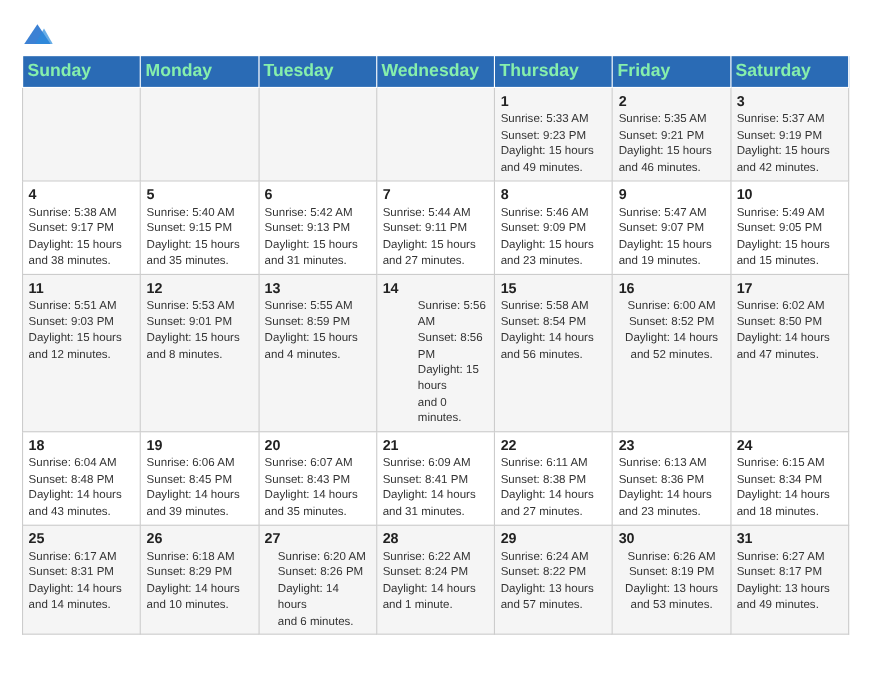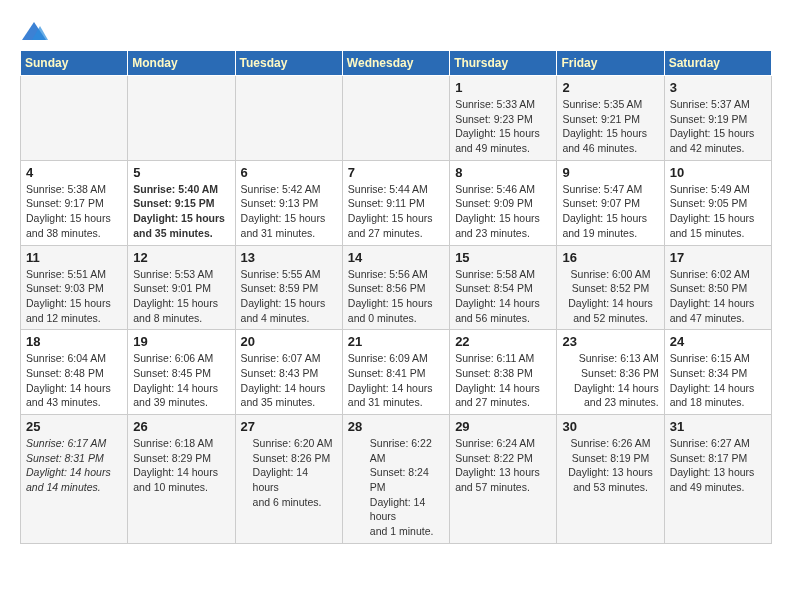--- a/index.html
+++ b/index.html
@@ -47,24 +47,24 @@
       font-size: 15px;
       color: #333;
     }
     .calendar-table {
       width: 100%;
       border-collapse: collapse;
       font-size: 11px;
     }
     .calendar-table thead tr th {
       background-color: #2a6bb5;
-      color: #fef9c3;
+      color: #86efac;
       padding: 5px 4px;
       text-align: left;
-      font-size: 12px;
+      font-size: 16px;
       border: 1px solid #fff;
       margin-top: 31px;
     }
     .calendar-table tbody tr td {
       border: 1px solid #ccc;
       padding: 4px 5px;
       vertical-align: top;
       min-height: 80px;
       width: 107px;
     }
@@ -155,21 +155,21 @@
       <tr>
         <td>
           <span class="day-number">4</span>
           <div class="day-info" style="white-space: pre-line;">Sunrise: 5:38 AM
 Sunset: 9:17 PM
 Daylight: 15 hours
 and 38 minutes.</div>
         </td>
         <td>
           <span class="day-number">5</span>
-          <div class="day-info" style="white-space: pre-line; font-weight: bold;">Sunrise: 5:40 AM
+          <div class="day-info" style="white-space: pre-line;">Sunrise: 5:40 AM
 Sunset: 9:15 PM
 Daylight: 15 hours
 and 35 minutes.</div>
         </td>
         <td>
           <span class="day-number">6</span>
           <div class="day-info" style="white-space: pre-line;">Sunrise: 5:42 AM
 Sunset: 9:13 PM
 Daylight: 15 hours
 and 31 minutes.</div>
@@ -220,21 +220,21 @@
         </td>
         <td>
           <span class="day-number">13</span>
           <div class="day-info" style="white-space: pre-line;">Sunrise: 5:55 AM
 Sunset: 8:59 PM
 Daylight: 15 hours
 and 4 minutes.</div>
         </td>
         <td>
           <span class="day-number">14</span>
-          <div class="day-info" style="white-space: pre-line;">Sunrise: 5:56 AM
+          <div class="day-info" style="white-space: pre-line; margin-left: 32px;">Sunrise: 5:56 AM
 Sunset: 8:56 PM
 Daylight: 15 hours
 and 0 minutes.</div>
         </td>
         <td>
           <span class="day-number">15</span>
           <div class="day-info" style="white-space: pre-line;">Sunrise: 5:58 AM
 Sunset: 8:54 PM
 Daylight: 14 hours
 and 56 minutes.</div>
@@ -285,58 +285,58 @@
         </td>
         <td>
           <span class="day-number">22</span>
           <div class="day-info" style="white-space: pre-line;">Sunrise: 6:11 AM
 Sunset: 8:38 PM
 Daylight: 14 hours
 and 27 minutes.</div>
         </td>
         <td>
           <span class="day-number">23</span>
-          <div class="day-info" style="white-space: pre-line; text-align: right;">Sunrise: 6:13 AM
+          <div class="day-info" style="white-space: pre-line;">Sunrise: 6:13 AM
 Sunset: 8:36 PM
 Daylight: 14 hours
 and 23 minutes.</div>
         </td>
         <td>
           <span class="day-number">24</span>
           <div class="day-info" style="white-space: pre-line;">Sunrise: 6:15 AM
 Sunset: 8:34 PM
 Daylight: 14 hours
 and 18 minutes.</div>
         </td>
       </tr>
       <tr>
         <td>
           <span class="day-number">25</span>
-          <div class="day-info" style="white-space: pre-line; font-style: italic;">Sunrise: 6:17 AM
+          <div class="day-info" style="white-space: pre-line;">Sunrise: 6:17 AM
 Sunset: 8:31 PM
 Daylight: 14 hours
 and 14 minutes.</div>
         </td>
         <td>
           <span class="day-number">26</span>
           <div class="day-info" style="white-space: pre-line;">Sunrise: 6:18 AM
 Sunset: 8:29 PM
 Daylight: 14 hours
 and 10 minutes.</div>
         </td>
         <td>
           <span class="day-number">27</span>
           <div class="day-info" style="white-space: pre-line; margin-left: 12px;">Sunrise: 6:20 AM
 Sunset: 8:26 PM
 Daylight: 14 hours
 and 6 minutes.</div>
         </td>
         <td>
           <span class="day-number">28</span>
-          <div class="day-info" style="white-space: pre-line; margin-left: 22px;">Sunrise: 6:22 AM
+          <div class="day-info" style="white-space: pre-line;">Sunrise: 6:22 AM
 Sunset: 8:24 PM
 Daylight: 14 hours
 and 1 minute.</div>
         </td>
         <td>
           <span class="day-number">29</span>
           <div class="day-info" style="white-space: pre-line;">Sunrise: 6:24 AM
 Sunset: 8:22 PM
 Daylight: 13 hours
 and 57 minutes.</div>

